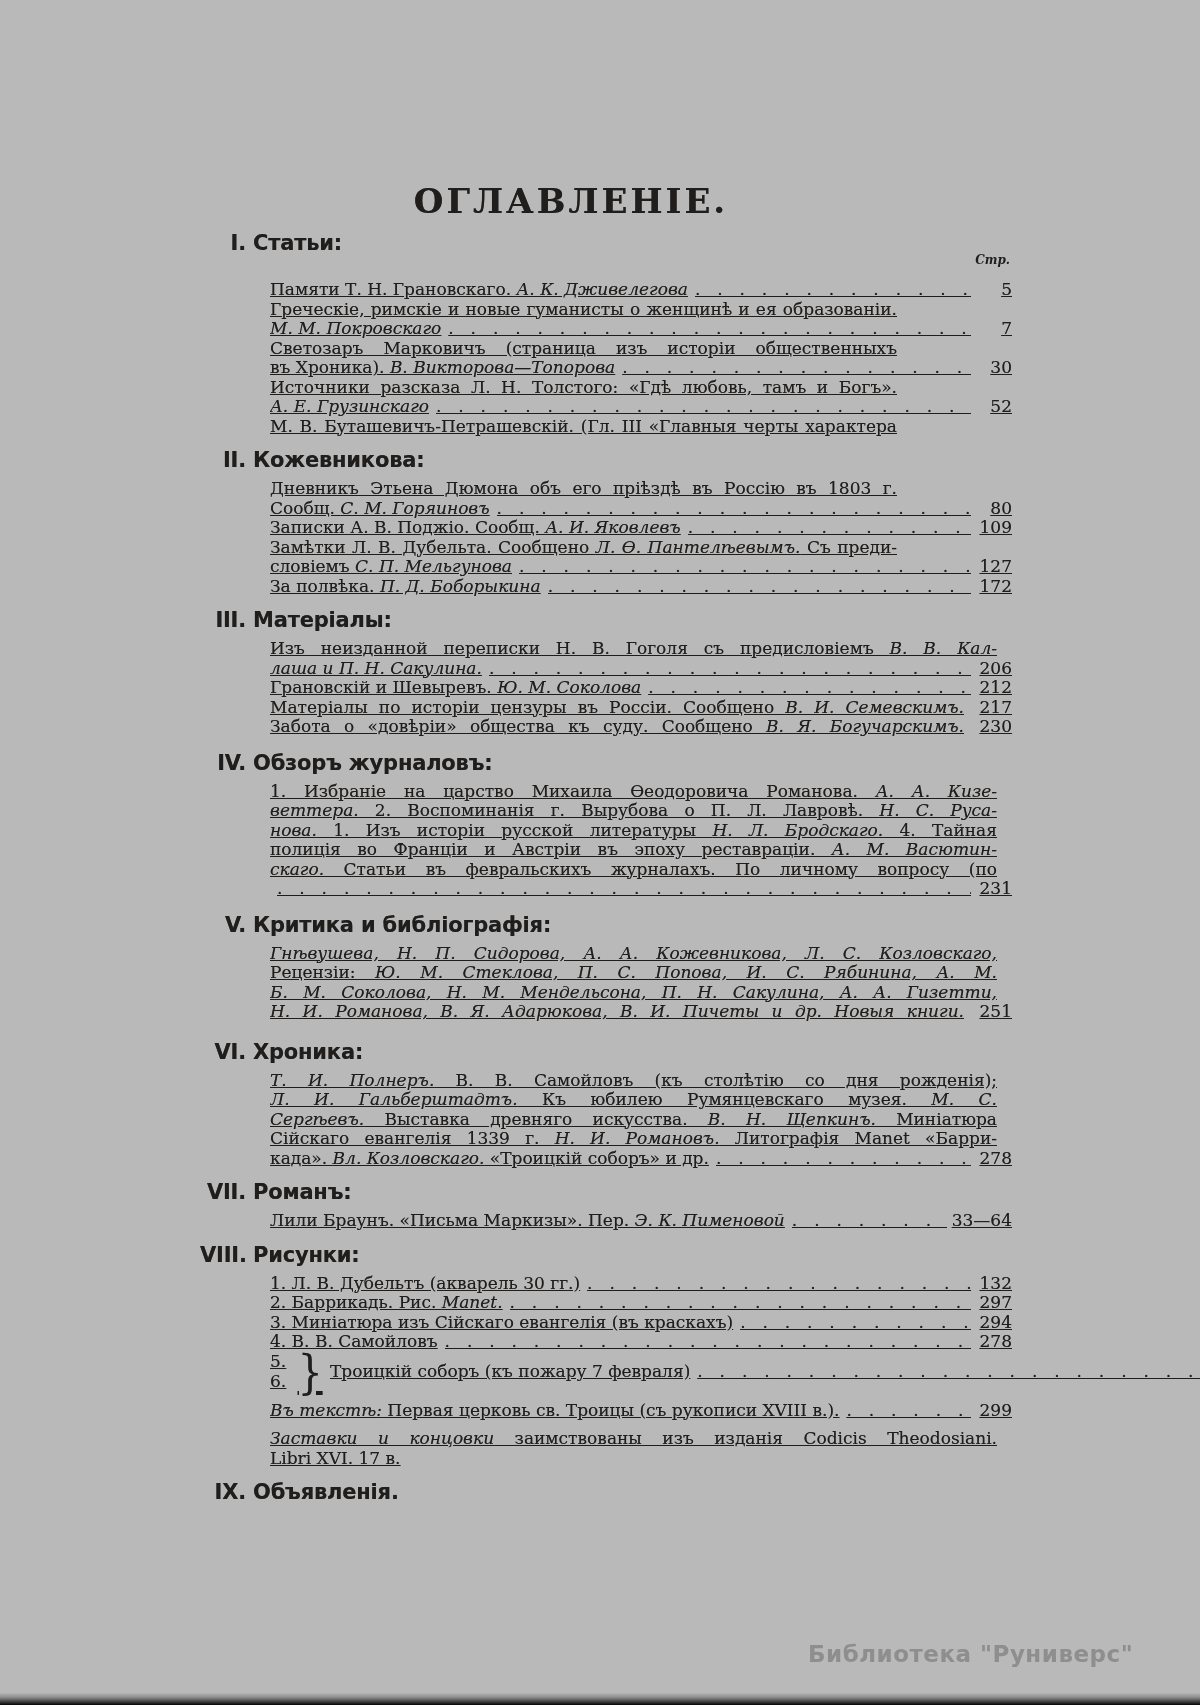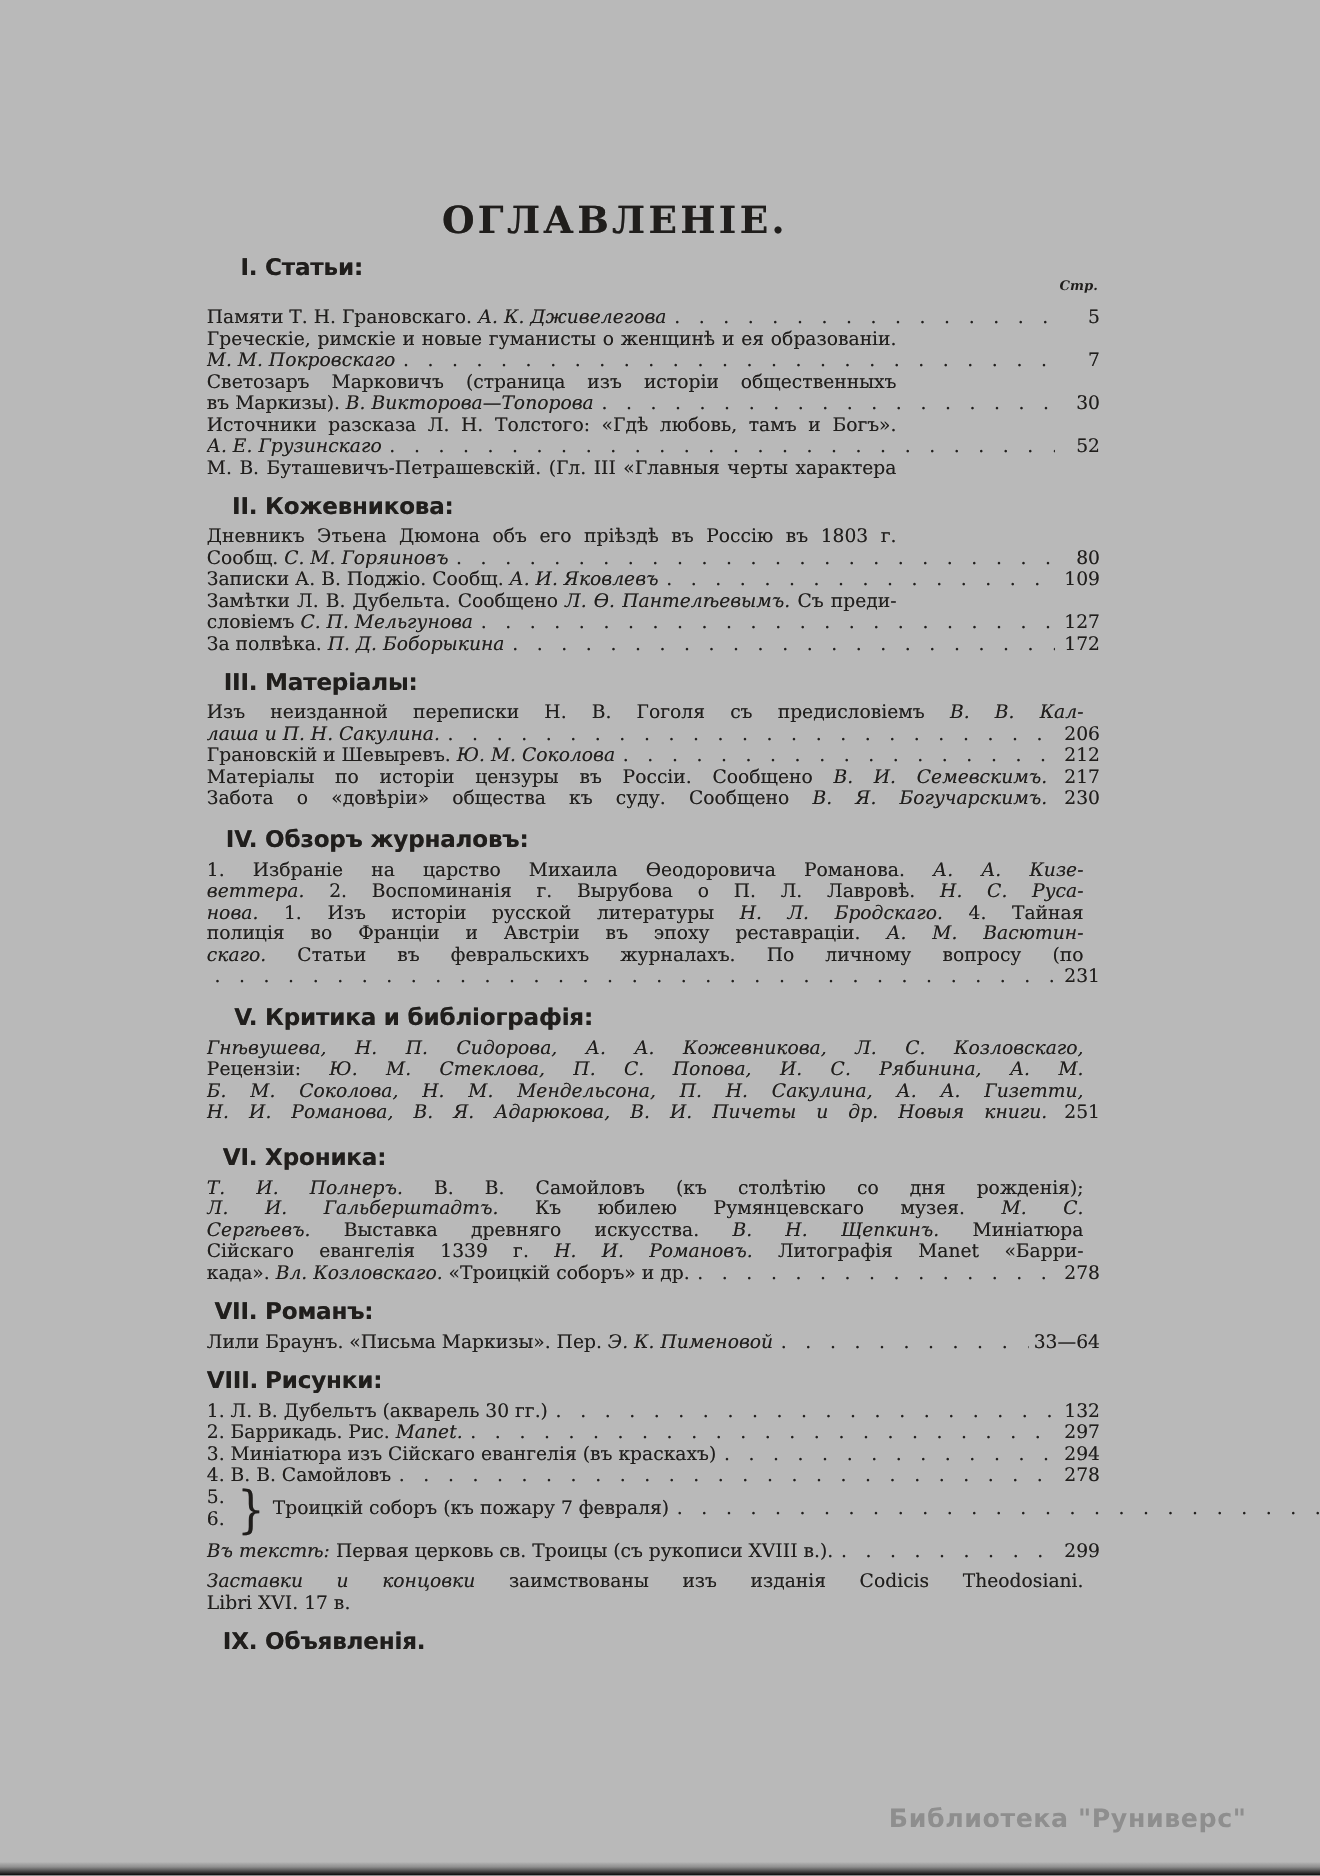--- a/index.html
+++ b/index.html
@@ -5,42 +5,42 @@
   html,body{margin:0;padding:0;}
   body{
     width:1200px;height:1705px;position:relative;overflow:hidden;
     background:#b9b9b9;
     font-family:"DejaVu Serif", serif;
     color:#201e1c;
     -webkit-font-smoothing:antialiased;
   }
   .scan-page{position:absolute;inset:0;}
   
-  .toc{position:absolute;left:188px;top:182px;width:812px;}
+  .toc{position:absolute;left:200px;top:182px;width:812px;}
   .title{
     text-align:center;font-size:34px;font-weight:bold;letter-spacing:3px;
     line-height:38px;margin:0 70px 12px 0;
     text-shadow:0 0 .5px rgba(0,0,0,.55);
   }
   .str-header{
     position:absolute;top:68px;right:2px;
     font-style:italic;font-weight:bold;font-size:12px;line-height:20px;
   }
   .section{margin-top:13px;}
   .section.s1{margin-top:0;}
   .section.s4,.section.s5{margin-top:15px;}
   .section.s6{margin-top:19px;}
   .sec-heading{
     display:flex;font-family:"DejaVu Sans", sans-serif;font-weight:bold;
     font-size:21px;line-height:22px;letter-spacing:-0.2px;
     text-shadow:0 0 .5px rgba(0,0,0,.5);
   }
   .sec-num{width:46px;text-align:right;flex:none;}
   .sec-label{margin-left:7px;}
-  .entries{margin-top:8px;}
+  .entries{margin-left:70px;margin-top:8px;text-decoration:underline;}
   .s1 .entries{margin-top:26px;}
   .entry.gap{margin-top:9px;}
   .line{
     font-size:17px;line-height:19.5px;min-height:19.5px;max-height:19.5px;
     overflow:hidden;text-shadow:0 0 .4px rgba(0,0,0,.45);
   }
   .fn{width:627px;text-align:justify;text-align-last:justify;}
   .fw{margin-right:15px;text-align:justify;text-align-last:justify;}
   .flexline{display:flex;align-items:baseline;}
   .ep{flex:1;text-align:justify;text-align-last:justify;margin-right:12px;}
@@ -99,21 +99,21 @@
               <div class="line fn"><span class="rm">Греческіе, римскіе и новые гуманисты о женщинѣ и ея образованіи.</span></div>
               <div class="line flexline">
                 <span class="dt"><span class="it">М. М. Покровскаго</span></span>
                 <span class="leader"></span>
                 <span class="page">7</span>
               </div>
             </div>
             <div class="entry">
               <div class="line fn"><span class="rm">Светозаръ Марковичъ (страница изъ исторіи общественныхъ движеній</span></div>
               <div class="line flexline">
-                <span class="dt"><span class="rm">въ Маркизы). </span><span class="it">В. Викторова—Топорова</span></span>
+                <span class="dt"><span class="rm">въ Хроника). </span><span class="it">В. Викторова—Топорова</span></span>
                 <span class="leader"></span>
                 <span class="page">30</span>
               </div>
             </div>
             <div class="entry">
               <div class="line fn"><span class="rm">Источники разсказа Л. Н. Толстого: «Гдѣ любовь, тамъ и Богъ».</span></div>
               <div class="line flexline">
                 <span class="dt"><span class="it">А. Е. Грузинскаго</span></span>
                 <span class="leader"></span>
                 <span class="page">52</span>

